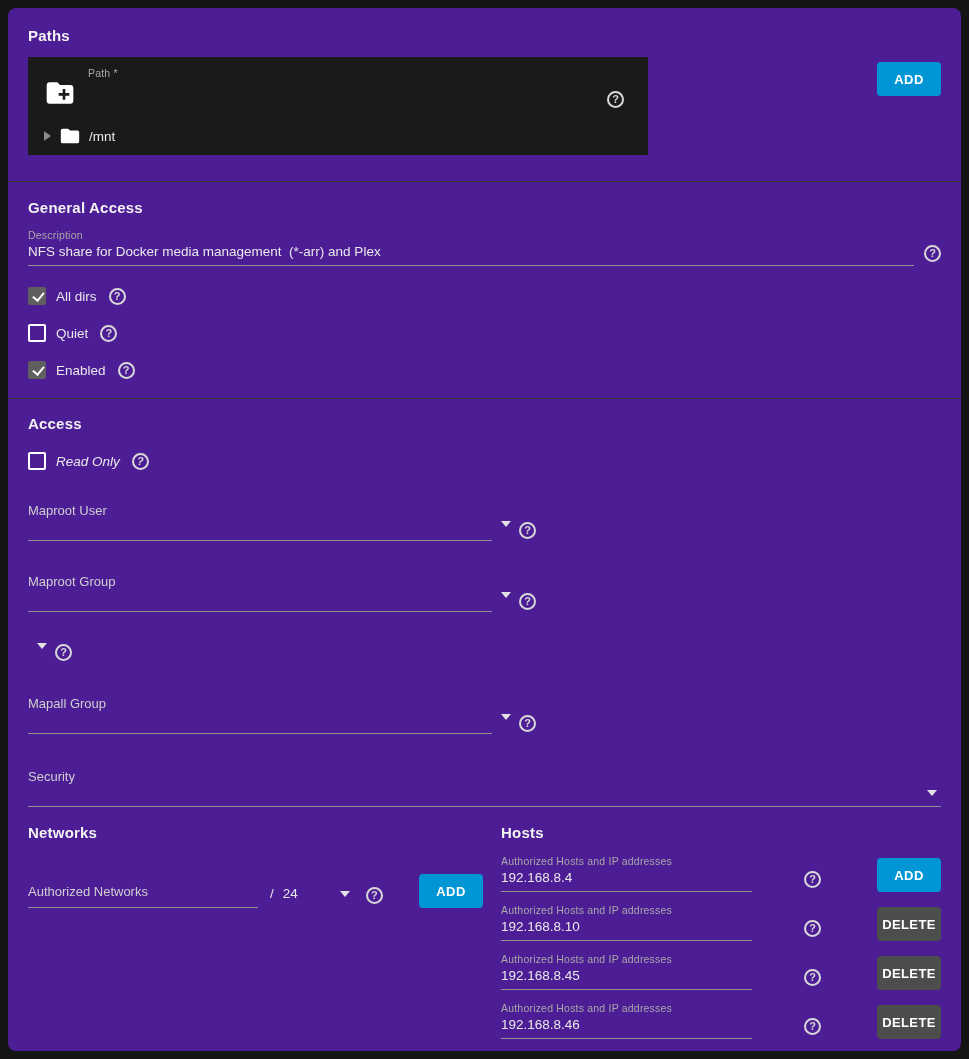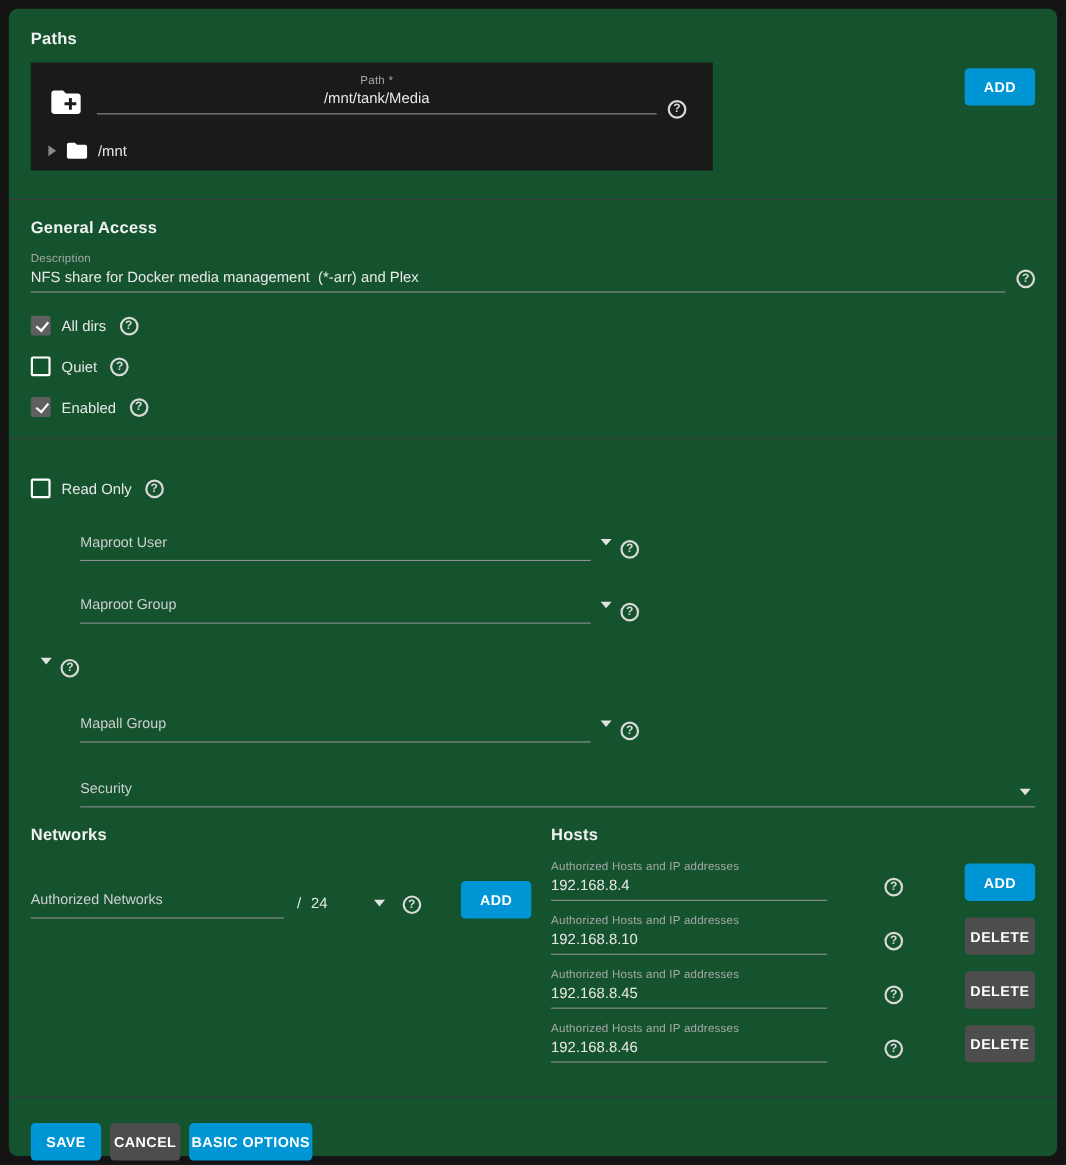--- a/index.html
+++ b/index.html
@@ -7,21 +7,21 @@
   body {
     width: 969px; height: 1059px;
     background: #141414;
     font-family: "Liberation Sans", sans-serif;
     color: #e6e6e6;
     position: relative;
     overflow: hidden;
   }
   .card {
     position: absolute; left: 8px; top: 8px; width: 953px; height: 1043px;
-    background: #14532d;
+    background: #4c1d95;
     border-radius: 8px;
     padding: 0 20px;
   }
   .sec-title {
     font-size: 15px; font-weight: 700; color: #f2f2f2;
     letter-spacing: .2px; margin: 0;
   }
   .divider { border: none; border-top: 1px solid #383838; margin: 0 -20px; }
 
   
@@ -66,21 +66,20 @@
   .check-label { font-size: 13.5px; color: #e8e8e8; }
   .check-row .help { margin-left: 2px; }
 
   
   .sec-paths { padding-top: 12px; }
   .sec-paths .sec-title { margin-top: 7px; }
   .paths-row { display: flex; align-items: flex-start; margin-top: 13px; margin-bottom: 26px; }
   .tree-panel {
     width: 620px; height: 98px; background: #1a1a1a;
     padding: 10px 24px 10px 12px;
-    text-align: center;
   }
   .path-field-row { display: flex; align-items: flex-start; }
   .folder-plus-wrap { margin: 10px 12px 0 4px; }
   .path-field { flex: 1; }
   .path-field .underline { display: flex; align-items: flex-end; }
   .path-field .fvalue { flex: 1; }
   .path-help { margin-left: 10px; margin-top: 24px; }
   .tree-row { display: flex; align-items: center; gap: 8px; margin-top: 12px; margin-left: 4px; }
   .expander {
     width: 0; height: 0;
@@ -94,25 +93,25 @@
   .sec-general { padding-top: 17px; }
   .desc-row { display: flex; align-items: flex-end; margin-top: 13px; }
   .desc-field { flex: 1; }
   .desc-row .help { margin-left: 10px; margin-bottom: 4px; }
   .check-stack { margin-top: 21px; }
   .check-stack .check-row { margin-bottom: 19px; text-align: center; }
   .sec-general .check-stack { margin-bottom: 12px; }
 
   
   .sec-access { padding-top: 16px; }
-  .sec-access .check-row { margin-top: 20px; }
+  .sec-access .check-row { margin-top: 20px; font-style: italic; }
   .select-row { display: flex; align-items: flex-end; margin-top: 31px; }
   .select-box {
     width: 464px; border-bottom: 1px solid #909090;
-    padding-bottom: 7px; position: relative; margin-left: 45px;
+    padding-bottom: 21px; position: relative;
   }
   .select-box .flabel-lg { font-size: 13px; color: #cfcfcf; }
   .select-row .sel-arrow { margin-left: 9px; margin-bottom: 14px; }
   .select-row .help { margin-left: 8px; margin-bottom: 2px; }
   .select-box.full { flex: 1; }
   .security-row { margin-top: 33px; }
   .security-row .sel-arrow { position: absolute; right: 4px; bottom: 10px; margin: 0; }
 
   
   .two-col { display: flex; margin-top: 17px; }
@@ -147,23 +146,20 @@
     <div class="paths-row">
       <div class="tree-panel">
         <div class="path-field-row">
           <span class="folder-plus-wrap">
             <svg width="32" height="32" viewBox="0 0 24 24">
                 <path fill="#ffffff" d="M20 6h-8l-2-2H4c-1.1 0-1.99.9-1.99 2L2 18c0 1.1.9 2 2 2h16c1.1 0 2-.9 2-2V8c0-1.1-.9-2-2-2zm-1 8h-3v3h-2v-3h-3v-2h3V9h2v3h3v2z"></path>
               </svg>
           </span>
           <div class="path-field">
             <label class="flabel">Path *</label>
-            <div class="underline">
-              <div class="fvalue">/mnt/tank/Media</div>
-            </div>
           </div>
           <span class="help path-help">?</span>
         </div>
         <div class="tree-row">
           <span class="expander"></span>
           <span>
             <svg width="22" height="22" viewBox="0 0 24 24" style="display:block">
                 <path fill="#ffffff" d="M10 4H4c-1.1 0-1.99.9-1.99 2L2 18c0 1.1.9 2 2 2h16c1.1 0 2-.9 2-2V8c0-1.1-.9-2-2-2h-8l-2-2z"></path>
               </svg>
           </span>
@@ -200,20 +196,21 @@
         <span class="checkbox checked"></span>
         <span class="check-label">Enabled</span>
         <span class="help">?</span>
       </div>
     </div>
   </section>
 
   <hr class="divider">
 
   <section class="sec-access">
+    <h2 class="sec-title">Access</h2>
     <div class="check-row">
       <span class="checkbox"></span>
       <span class="check-label">Read Only</span>
       <span class="help">?</span>
     </div>
 
     <div class="select-row">
       <div class="select-box">
         <span class="flabel-lg">Maproot User</span>
       </div>

